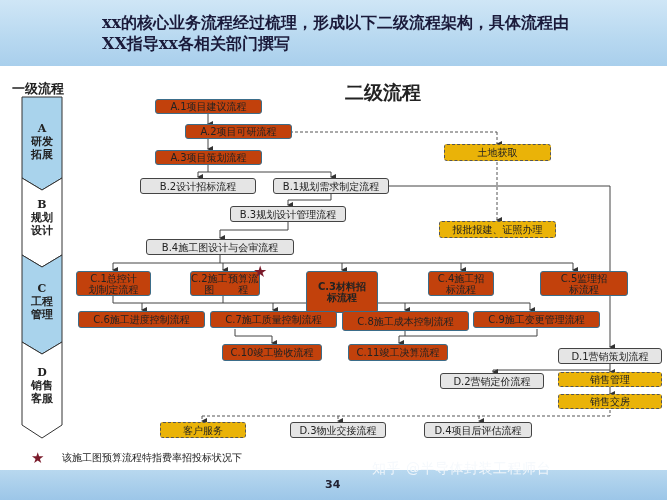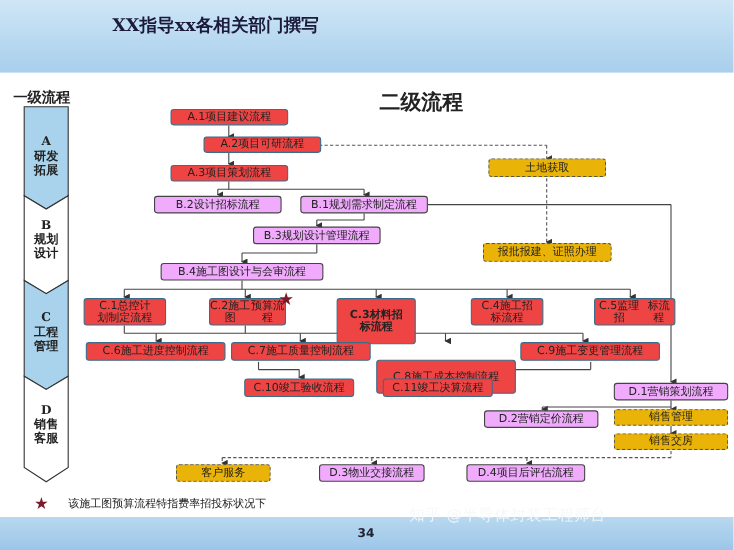--- a/index.html
+++ b/index.html
@@ -14,34 +14,35 @@
   .page-num { position:absolute; left:325px; top:478px; font-size:11px; font-weight:bold; color:#223;
               font-family:"DejaVu Sans",sans-serif; }
   .watermark { position:absolute; left:372px; top:460px; font-size:14px; color:#f4f8fc;
                font-family:"DejaVu Sans",sans-serif; letter-spacing:0.5px; opacity:0.9; }
   .lvl1-title { position:absolute; left:12px; top:80px; font-size:13px; font-weight:bold; }
   .lvl2-title { position:absolute; left:345px; top:80px; font-size:19px; font-weight:bold; }
   .stage { position:absolute; left:22px; width:40px; text-align:center; font-size:11px;
            font-weight:bold; line-height:13px; }
   .box { position:absolute; border:1px solid #444; border-radius:3px; font-size:10px;
          display:flex; align-items:center; justify-content:center; text-align:center; line-height:11px;
-         background:#f0abfc; font-family:"DejaVu Sans",sans-serif; color:#222; white-space:nowrap; }
-  .box.blue { background:#ef4444; border-color:#3b6d8a; }
+         background:#e5e5e5; font-family:"DejaVu Sans",sans-serif; color:#222; white-space:nowrap; }
+  .box.blue { background:#c2410c; border-color:#3b6d8a; }
   .box.dash { border:1px dashed #555; background:#eab308; }
   .box.multi { white-space:normal; }
   .legend-star { position:absolute; left:31px; top:449px; color:#7a1a2a; font-size:15px; }
   .legend-text { position:absolute; left:62px; top:451px; font-size:10px; font-family:"DejaVu Sans",sans-serif; }
   .star { position:absolute; left:253px; top:262px; color:#7a1a2a; font-size:16px; }
   svg.lines { position:absolute; left:0; top:0; }
 </style>
 </head>
 <body>
 
 <div class="header"></div>
 <div class="header-title">
+  <div>xx的核心业务流程经过梳理，形成以下二级流程架构，具体流程由</div>
   <div>XX指导xx各相关部门撰写</div>
 </div>
 
 <div class="lvl1-title">一级流程</div>
 <div class="lvl2-title">二级流程</div>
 
 <svg class="lines" width="667" height="500">
   <defs>
     <marker id="ar" markerWidth="6" markerHeight="6" refX="3" refY="5" orient="auto">
       <path d="M0,0 L6,0 L3,6 z" fill="#333"></path>
@@ -163,28 +164,28 @@
 </div>
 <div class="star">★</div>
 <div class="box blue multi" style="left:306px;top:271px;width:72px;height:42px;flex-direction:column;font-weight:bold;">
   <span>C.3材料招</span>
     <span>标流程</span>
 </div>
 <div class="box blue multi" style="left:428px;top:271px;width:66px;height:25px;flex-direction:column;">
   <span>C.4施工招</span>
     <span>标流程</span>
 </div>
-<div class="box blue multi" style="left:540px;top:271px;width:74px;height:25px;flex-direction:row;">
+<div class="box blue multi" style="left:540px;top:271px;width:88px;height:25px;flex-direction:column;">
   <span>C.5监理招</span>
     <span>标流程</span>
 </div>
 
 <div class="box blue" style="left:78px;top:311px;width:127px;height:17px;">C.6施工进度控制流程</div>
 <div class="box blue" style="left:210px;top:311px;width:127px;height:17px;">C.7施工质量控制流程</div>
-<div class="box blue" style="left:342px;top:327px;width:127px;height:31px;">C.8施工成本控制流程</div>
+<div class="box blue" style="left:342px;top:311px;width:127px;height:20px;">C.8施工成本控制流程</div>
 <div class="box blue" style="left:473px;top:311px;width:127px;height:17px;">C.9施工变更管理流程</div>
 
 <div class="box blue" style="left:222px;top:344px;width:100px;height:17px;">C.10竣工验收流程</div>
 <div class="box blue" style="left:348px;top:344px;width:100px;height:17px;">C.11竣工决算流程</div>
 
 <div class="box" style="left:558px;top:348px;width:104px;height:16px;">D.1营销策划流程</div>
 <div class="box" style="left:440px;top:373px;width:104px;height:16px;">D.2营销定价流程</div>
 <div class="box dash" style="left:558px;top:372px;width:104px;height:15px;">销售管理</div>
 <div class="box dash" style="left:558px;top:394px;width:104px;height:15px;">销售交房</div>
 <div class="box dash" style="left:160px;top:422px;width:86px;height:16px;">客户服务</div>

